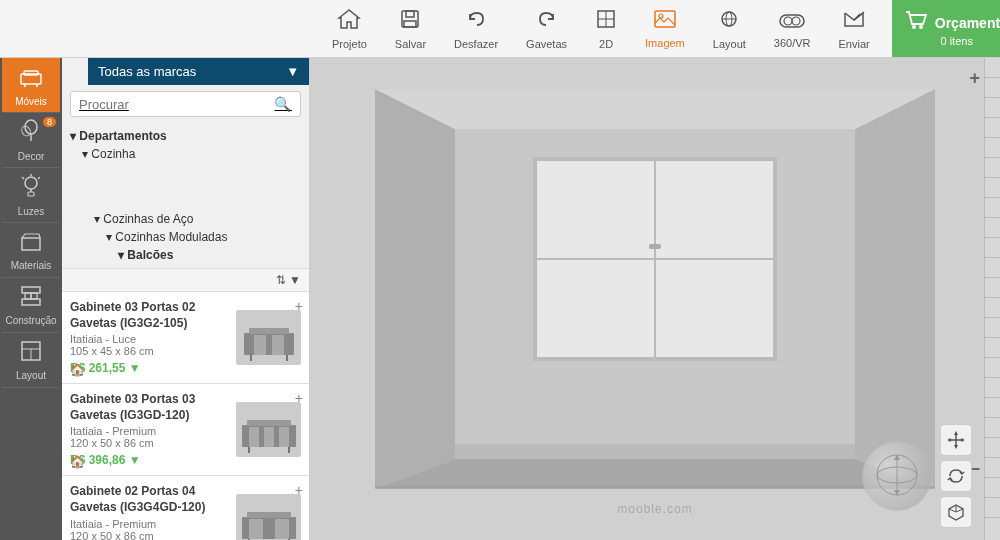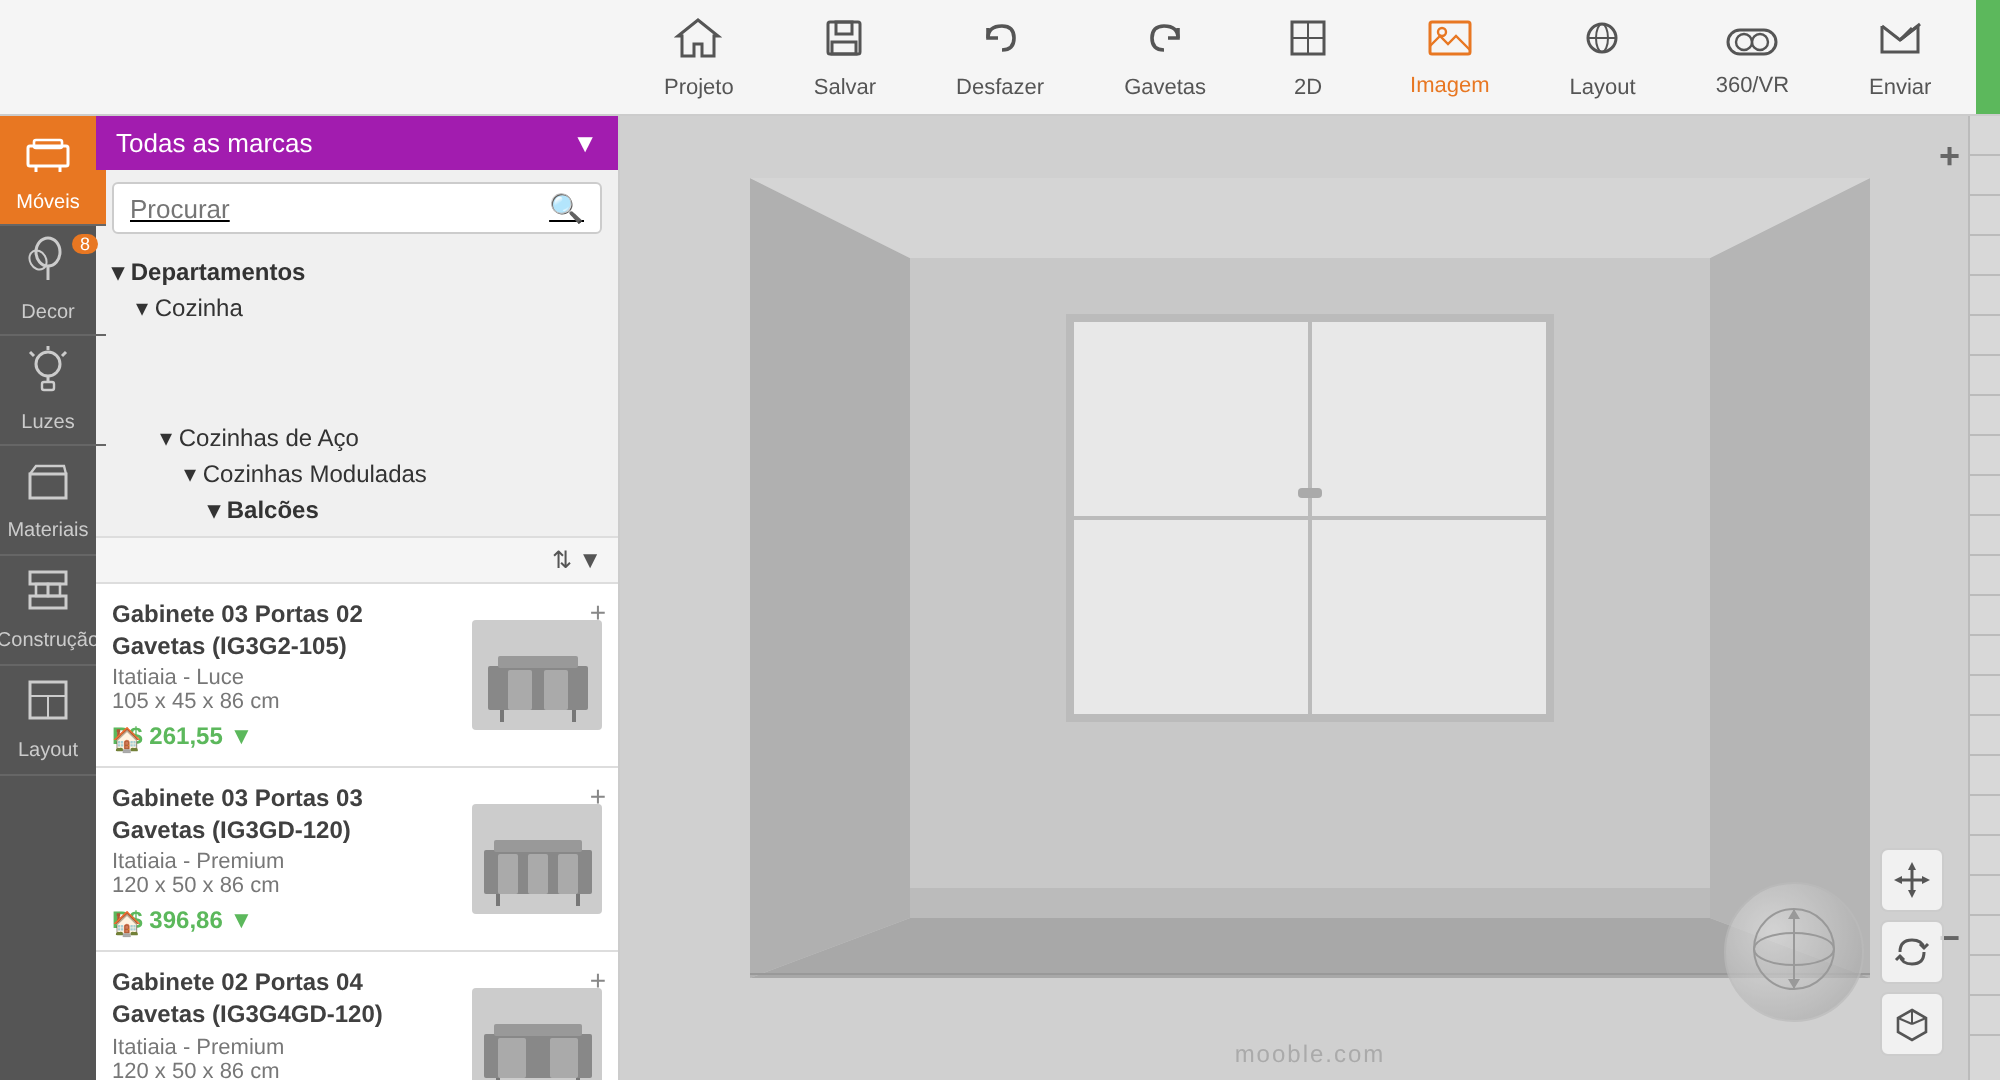--- a/index.html
+++ b/index.html
@@ -15,21 +15,21 @@
     }
     .toolbar-left {
       width: 310px;
       flex-shrink: 0;
     }
     .toolbar-center {
       display: flex;
       align-items: center;
       flex: 1;
       padding: 0 10px;
-      gap: 16px;
+      gap: 4px;
     }
     .toolbar-item {
       display: flex;
       flex-direction: column;
       align-items: center;
       justify-content: center;
       padding: 4px 12px;
       cursor: pointer;
       border-radius: 4px;
       gap: 2px;
@@ -66,21 +66,21 @@
       border-right: 1px solid #ccc;
       display: flex;
       flex-direction: column;
     }
     .sidebar-wrapper {
       display: flex;
       flex: 1;
       overflow: hidden;
     }
     .nav-panel {
-      width: 48px;
+      width: 62px;
       background: #555;
       flex-shrink: 0;
       display: flex;
       flex-direction: column;
       align-items: center;
     }
     .nav-item {
       width: 58px;
       height: 55px;
       display: flex;
@@ -103,26 +103,27 @@
     
     .filter-panel {
       flex: 1;
       display: flex;
       flex-direction: column;
       overflow: hidden;
     }
     .brand-dropdown {
       display: flex;
       align-items: flex-end;
-      background: #a21caf;
+      background: #0c4a6e;
       color: white;
       padding: 6px 10px;
       font-size: 13px;
       cursor: pointer;
       justify-content: space-between;
+      margin-left: 26px;
     }
     .search-box {
       display: flex;
       align-items: center;
       background: white;
       border: 1px solid #ccc;
       margin: 6px 8px;
       border-radius: 3px;
       padding: 4px 8px;
       text-decoration: underline;
@@ -226,21 +227,21 @@
     }
     .viewport-scene {
       width: 100%;
       height: 100%;
       display: flex;
       align-items: center;
       justify-content: center;
     }
     .watermark {
       position: absolute;
-      bottom: 6px;
+      bottom: 24px;
       left: 50%;
       transform: translateX(-50%);
       color: #aaa;
       font-size: 12px;
       letter-spacing: 1px;
     }
 
     
     .viewport-controls {
       position: absolute;

